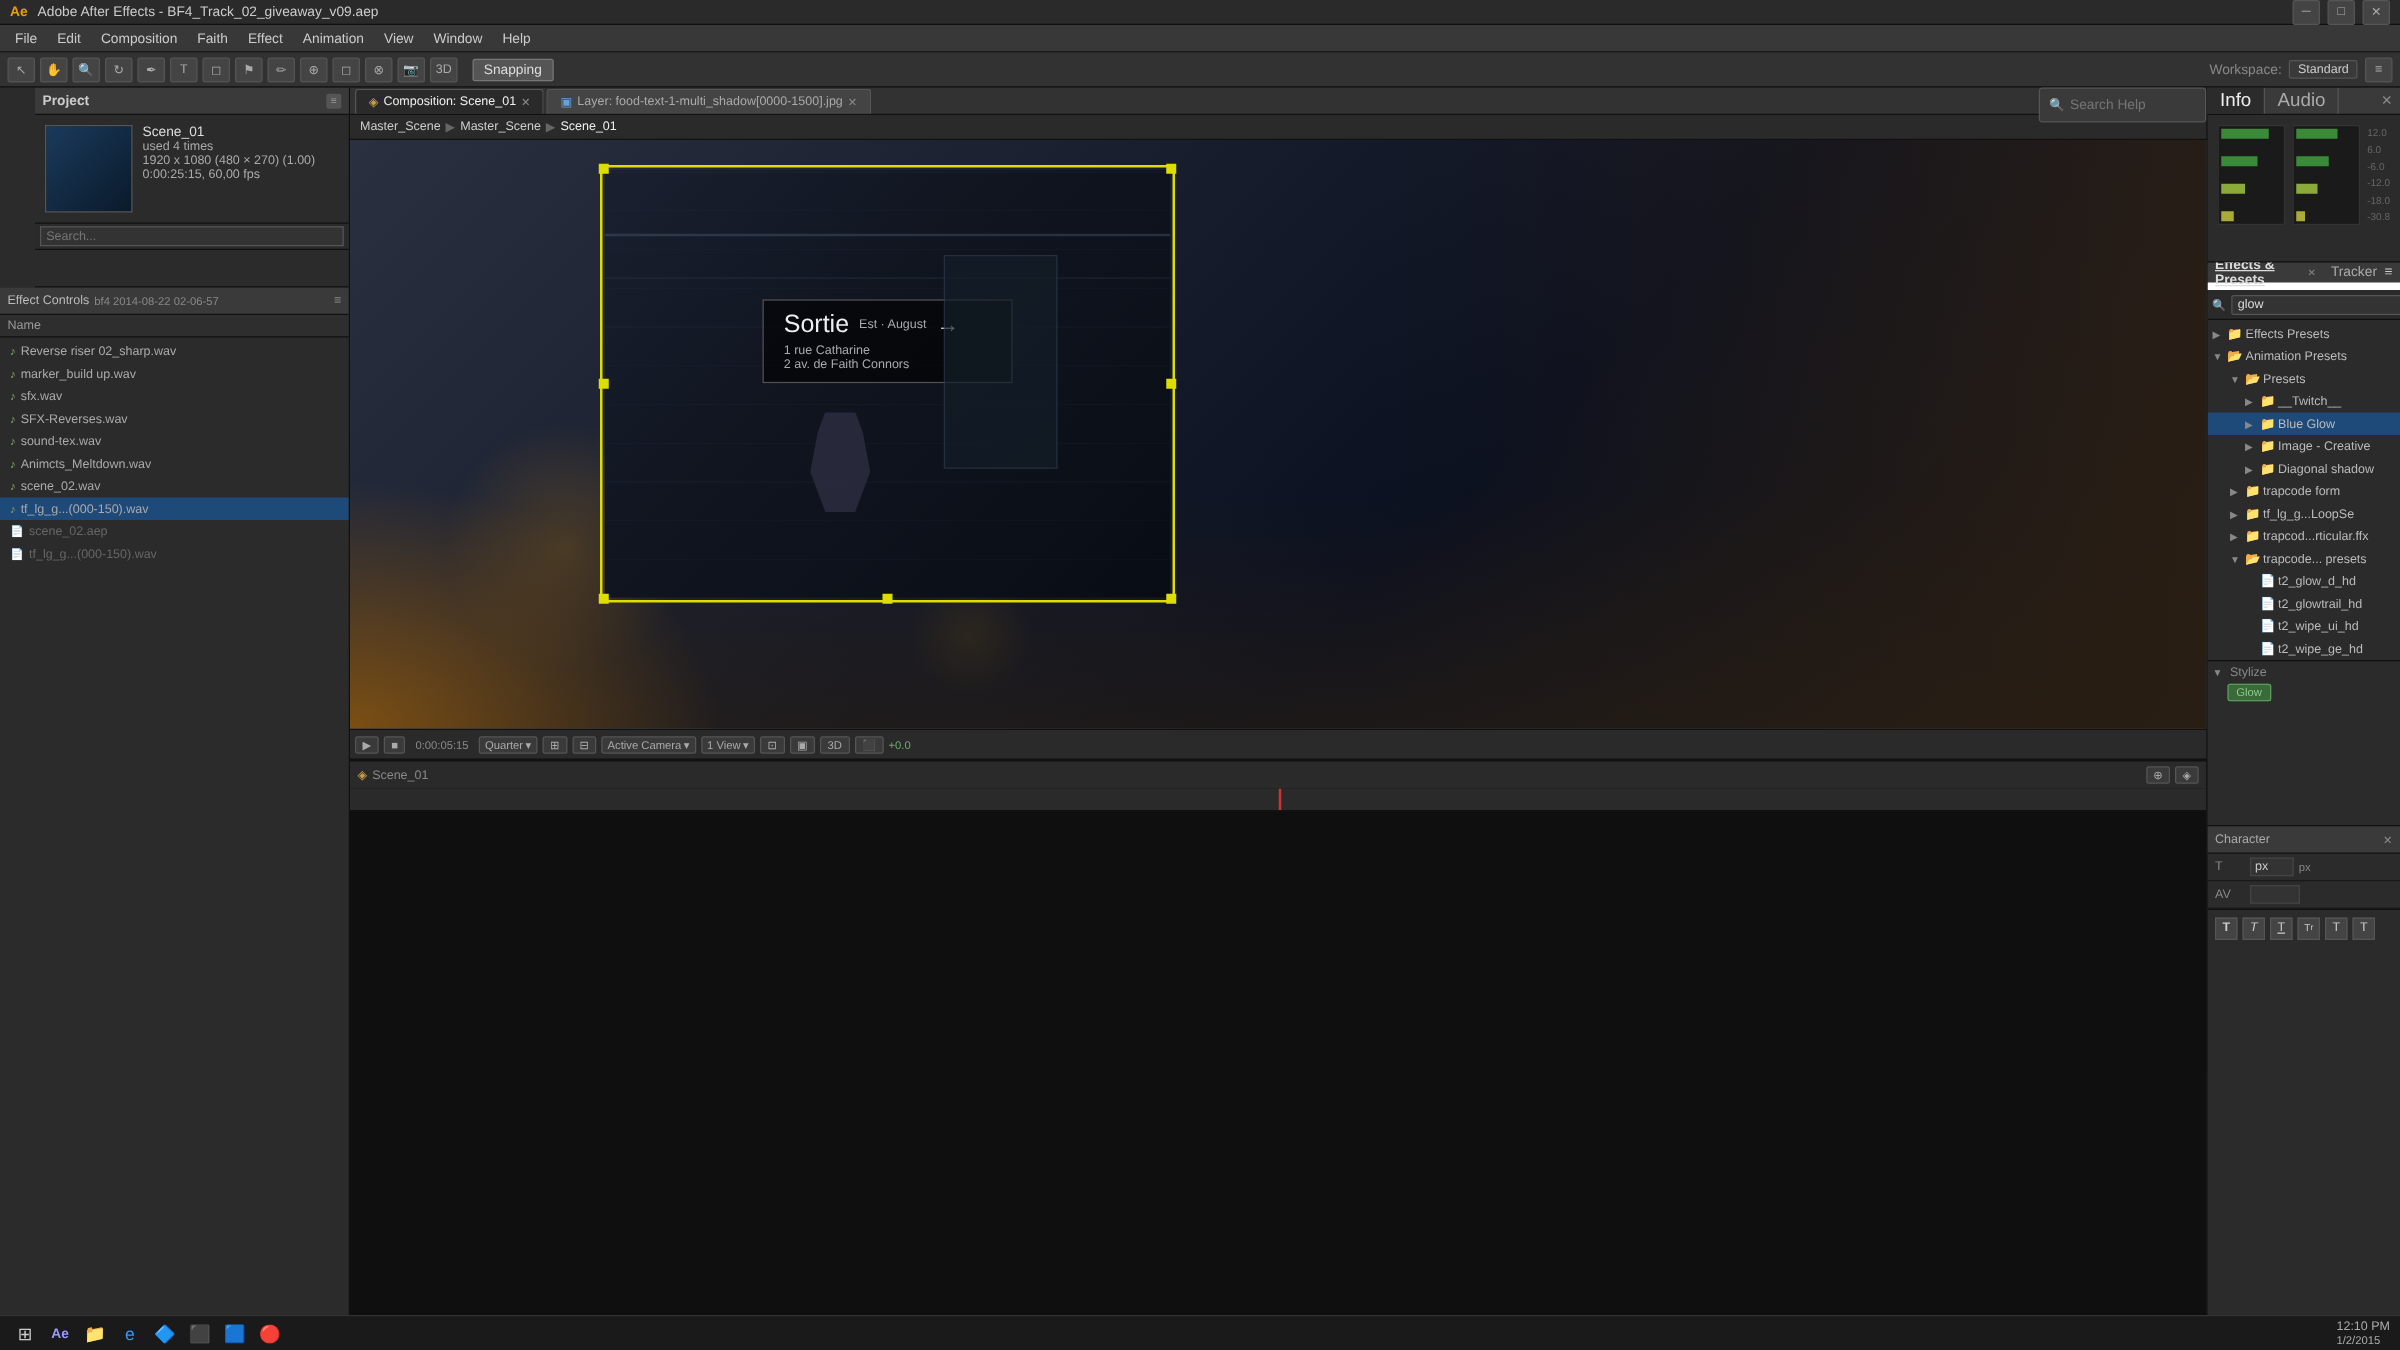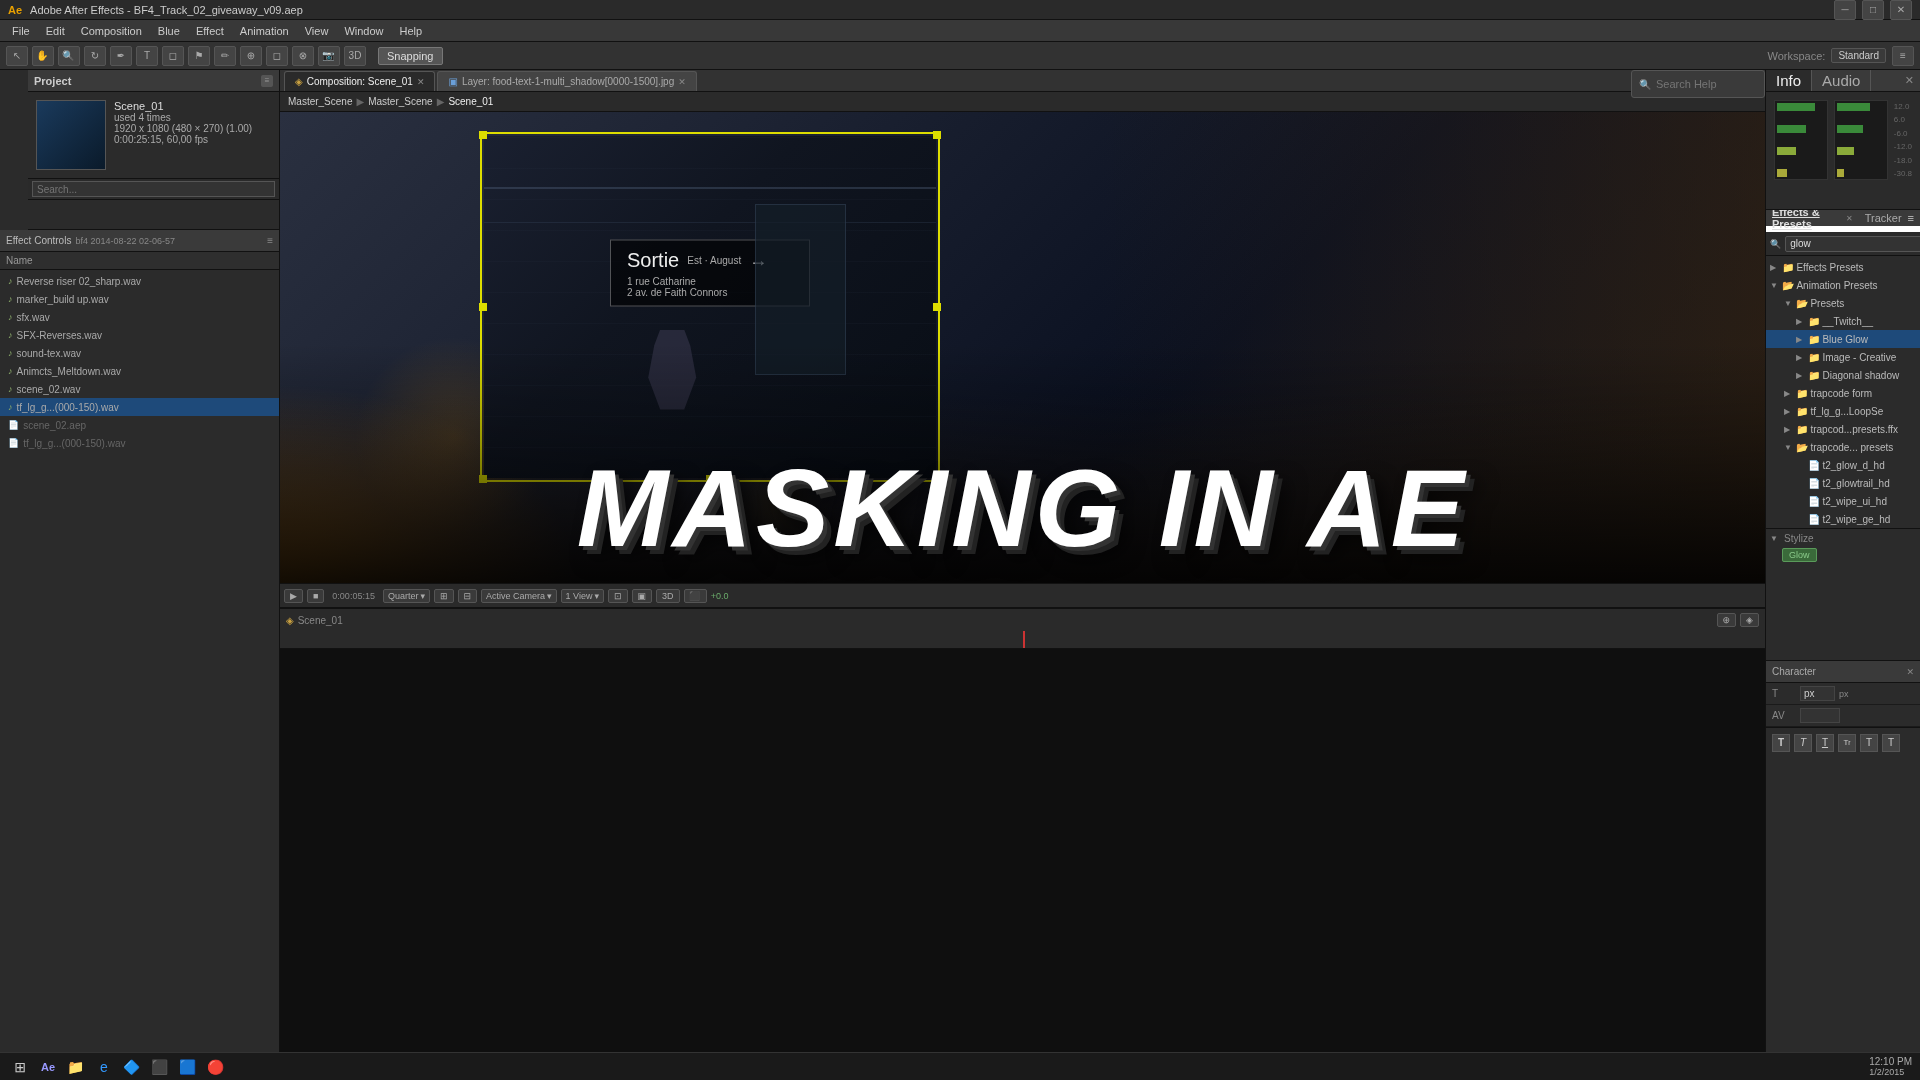--- a/index.html
+++ b/index.html
@@ -599,21 +599,21 @@
     <div class="toolbar-btn">─</div>
     <div class="toolbar-btn">□</div>
     <div class="toolbar-btn">✕</div>
   </div>
 </div>
 
 <div id="menu-bar">
   <span>File</span>
   <span>Edit</span>
   <span>Composition</span>
-  <span>Blue</span>
+  <span>Faith</span>
   <span>Effect</span>
   <span>Animation</span>
   <span>View</span>
   <span>Window</span>
   <span>Help</span>
 </div>
 
 <div id="toolbar">
   <div class="toolbar-btn">↖</div>
   <div class="toolbar-btn">✋</div>
@@ -789,23 +789,20 @@
         <div style="position:absolute;top:-3px;left:-3px;width:8px;height:8px;background:#dddd00;"></div>
         <div style="position:absolute;top:-3px;right:-3px;width:8px;height:8px;background:#dddd00;"></div>
         <div style="position:absolute;bottom:-3px;left:-3px;width:8px;height:8px;background:#dddd00;"></div>
         <div style="position:absolute;bottom:-3px;right:-3px;width:8px;height:8px;background:#dddd00;"></div>
 
         <div style="position:absolute;top:50%;left:-3px;transform:translateY(-50%);width:8px;height:8px;background:#dddd00;"></div>
         <div style="position:absolute;top:50%;right:-3px;transform:translateY(-50%);width:8px;height:8px;background:#dddd00;"></div>
         <div style="position:absolute;bottom:-3px;left:50%;transform:translateX(-50%);width:8px;height:8px;background:#dddd00;"></div>
       </div>
 
-      <div id="masking-title">
-        <div class="masking-text">MASKING IN AE</div>
-      </div>
     </div>
 
     <div id="viewer-controls">
       <div class="ctrl-btn">▶</div>
       <div class="ctrl-btn">■</div>
       <div style="font-size:9px;color:#888;margin:0 4px;">0:00:05:15</div>
       <div class="ctrl-dropdown">
         <span>Quarter</span>
         <span>▾</span>
       </div>
@@ -962,21 +959,21 @@
           <span class="indent" style="width:12px;"></span>
           <span class="tree-arrow">▶</span>
           <span class="tree-folder-icon">📁</span>
           <span class="tree-label">tf_lg_g...LoopSe</span>
         </div>
 
         <div class="tree-item">
           <span class="indent" style="width:12px;"></span>
           <span class="tree-arrow">▶</span>
           <span class="tree-folder-icon">📁</span>
-          <span class="tree-label">trapcod...presets.ffx</span>
+          <span class="tree-label">trapcod...rticular.ffx</span>
         </div>
 
         <div class="tree-item">
           <span class="indent" style="width:12px;"></span>
           <span class="tree-arrow">▼</span>
           <span class="tree-folder-icon">📂</span>
           <span class="tree-label">trapcode... presets</span>
         </div>
 
         <div class="tree-item">

